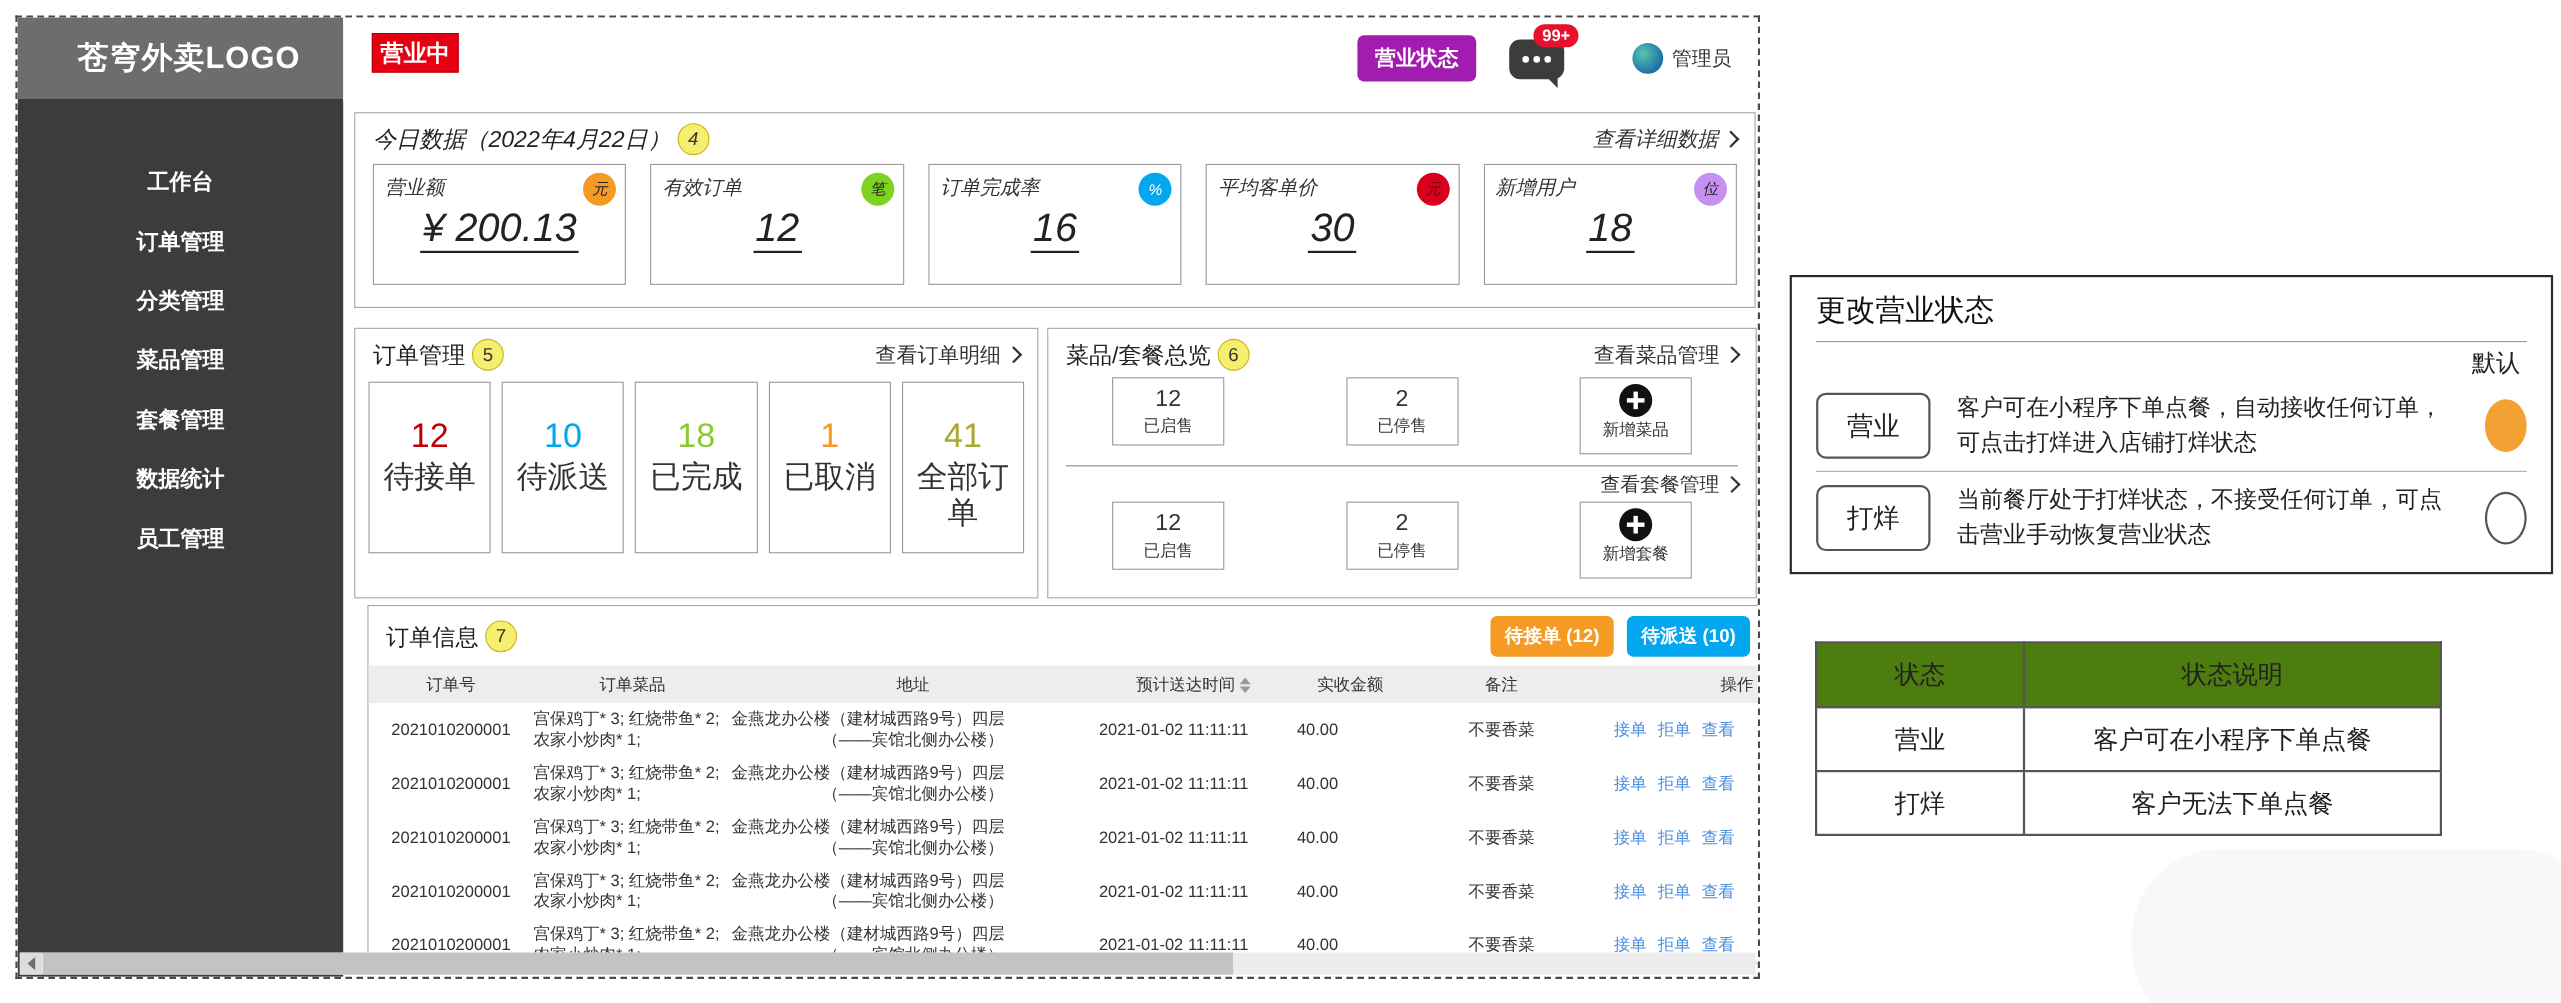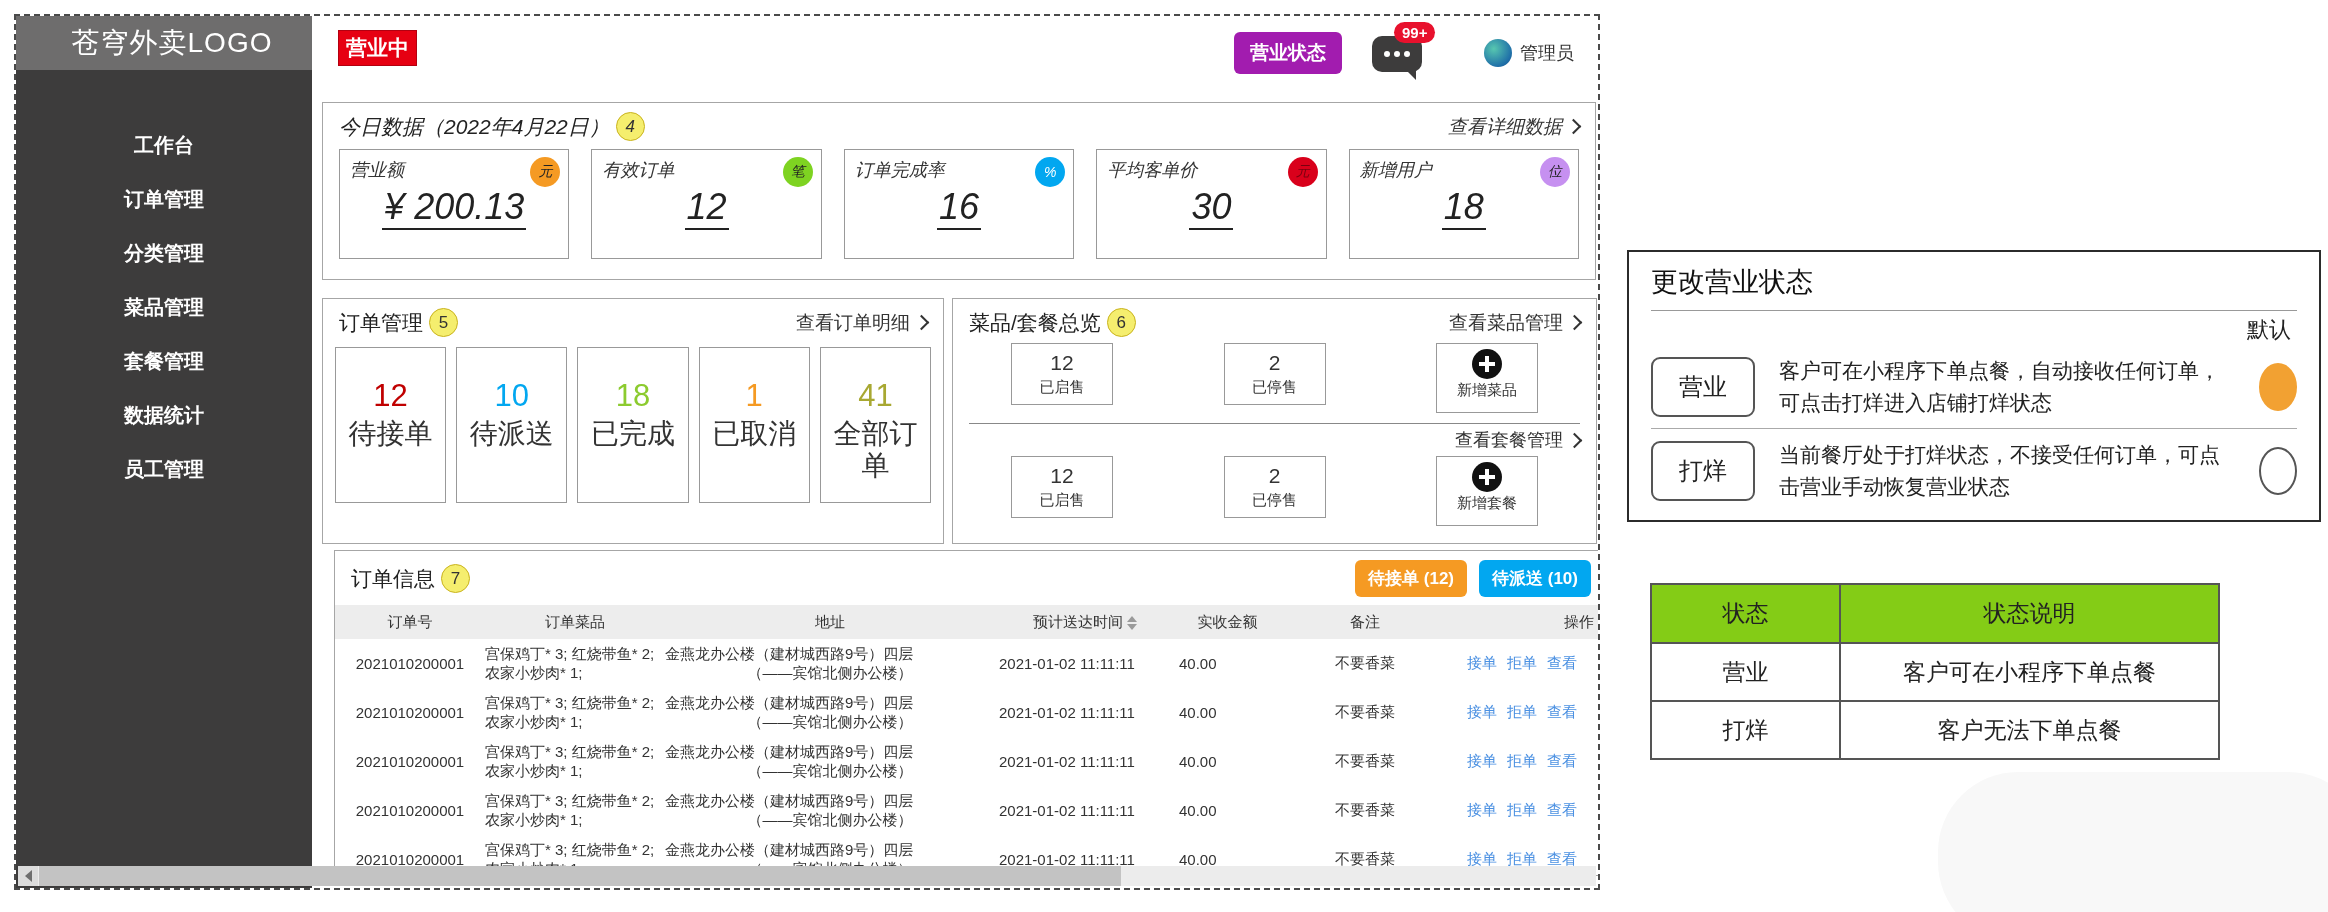--- a/index.html
+++ b/index.html
@@ -2,21 +2,21 @@
 <html><head>
 <meta charset="utf-8">
 <style>
   html,body{margin:0;padding:0;background:#fff;}
   body{width:2328px;height:912px;position:relative;overflow:hidden;
        font-family:"Liberation Sans","DejaVu Sans",sans-serif;color:#333;}
   .mockup{position:absolute;left:14px;top:14px;width:1586px;height:876px;
           border:2px dashed #4a4a4a;background:#fff;box-sizing:border-box;overflow:hidden;}
   
   .sidebar{position:absolute;left:0;top:0;width:296px;height:100%;background:#3d3c3c;}
-  .logo{height:54px;background:#6e6d6d;color:#fff;font-size:28px;font-weight:normal;
+  .logo{height:74px;background:#6e6d6d;color:#fff;font-size:28px;font-weight:bold;
         display:flex;align-items:center;justify-content:center;letter-spacing:1px;padding-left:16px;}
   .nav{padding-top:48px;}
   .nav-item{height:54px;display:flex;align-items:center;justify-content:center;
             color:#fff;font-size:20px;font-weight:bold;cursor:pointer;}
   
   .topbar{position:absolute;left:296px;top:0;right:0;height:76px;background:#fff;}
   .open-badge{position:absolute;left:26px;top:14px;background:#e60012;color:#fff;
               font-size:21px;font-weight:bold;padding:3px 7px;border:1px solid #b30010;}
   .top-right{position:absolute;right:24px;top:14px;display:flex;align-items:center;gap:30px;}
   .status-btn{background:#a21caf;color:#fff;border:none;border-radius:6px;
@@ -121,21 +121,21 @@
   .sp-btn{border:2px solid #555;border-radius:9px;background:#fff;font-size:24px;color:#222;
           padding:12px 26px;cursor:pointer;font-family:inherit;white-space:nowrap;}
   .sp-desc{flex:1;font-size:21px;line-height:1.5;color:#222;}
   .sp-radio{width:38px;height:48px;border-radius:50%;box-sizing:border-box;flex:0 0 auto;cursor:pointer;}
   .sp-radio.on{background:#f2a132;}
   .sp-radio.off{background:#fff;border:2px solid #555;}
   .sp-div{border:none;border-top:1px solid #aaa;margin:2px 0;}
   
   .status-table{position:absolute;left:1650px;top:583px;border-collapse:collapse;background:#fff;}
   .status-table th,.status-table td{border:2px solid #555;text-align:center;font-size:23px;color:#222;}
-  .status-table th{background:#84cc16;width:185px;height:55px;font-weight:normal;}
+  .status-table th{background:#4d7c0f;width:185px;height:55px;font-weight:normal;}
   .status-table th+th{width:375px;}
   .status-table td{height:54px;}
   .blob{position:absolute;right:-40px;bottom:-30px;width:430px;height:170px;background:#f8f8f8;
         border-radius:80px;}
 </style>
 </head>
 <body>
 
 <div class="mockup">
 

